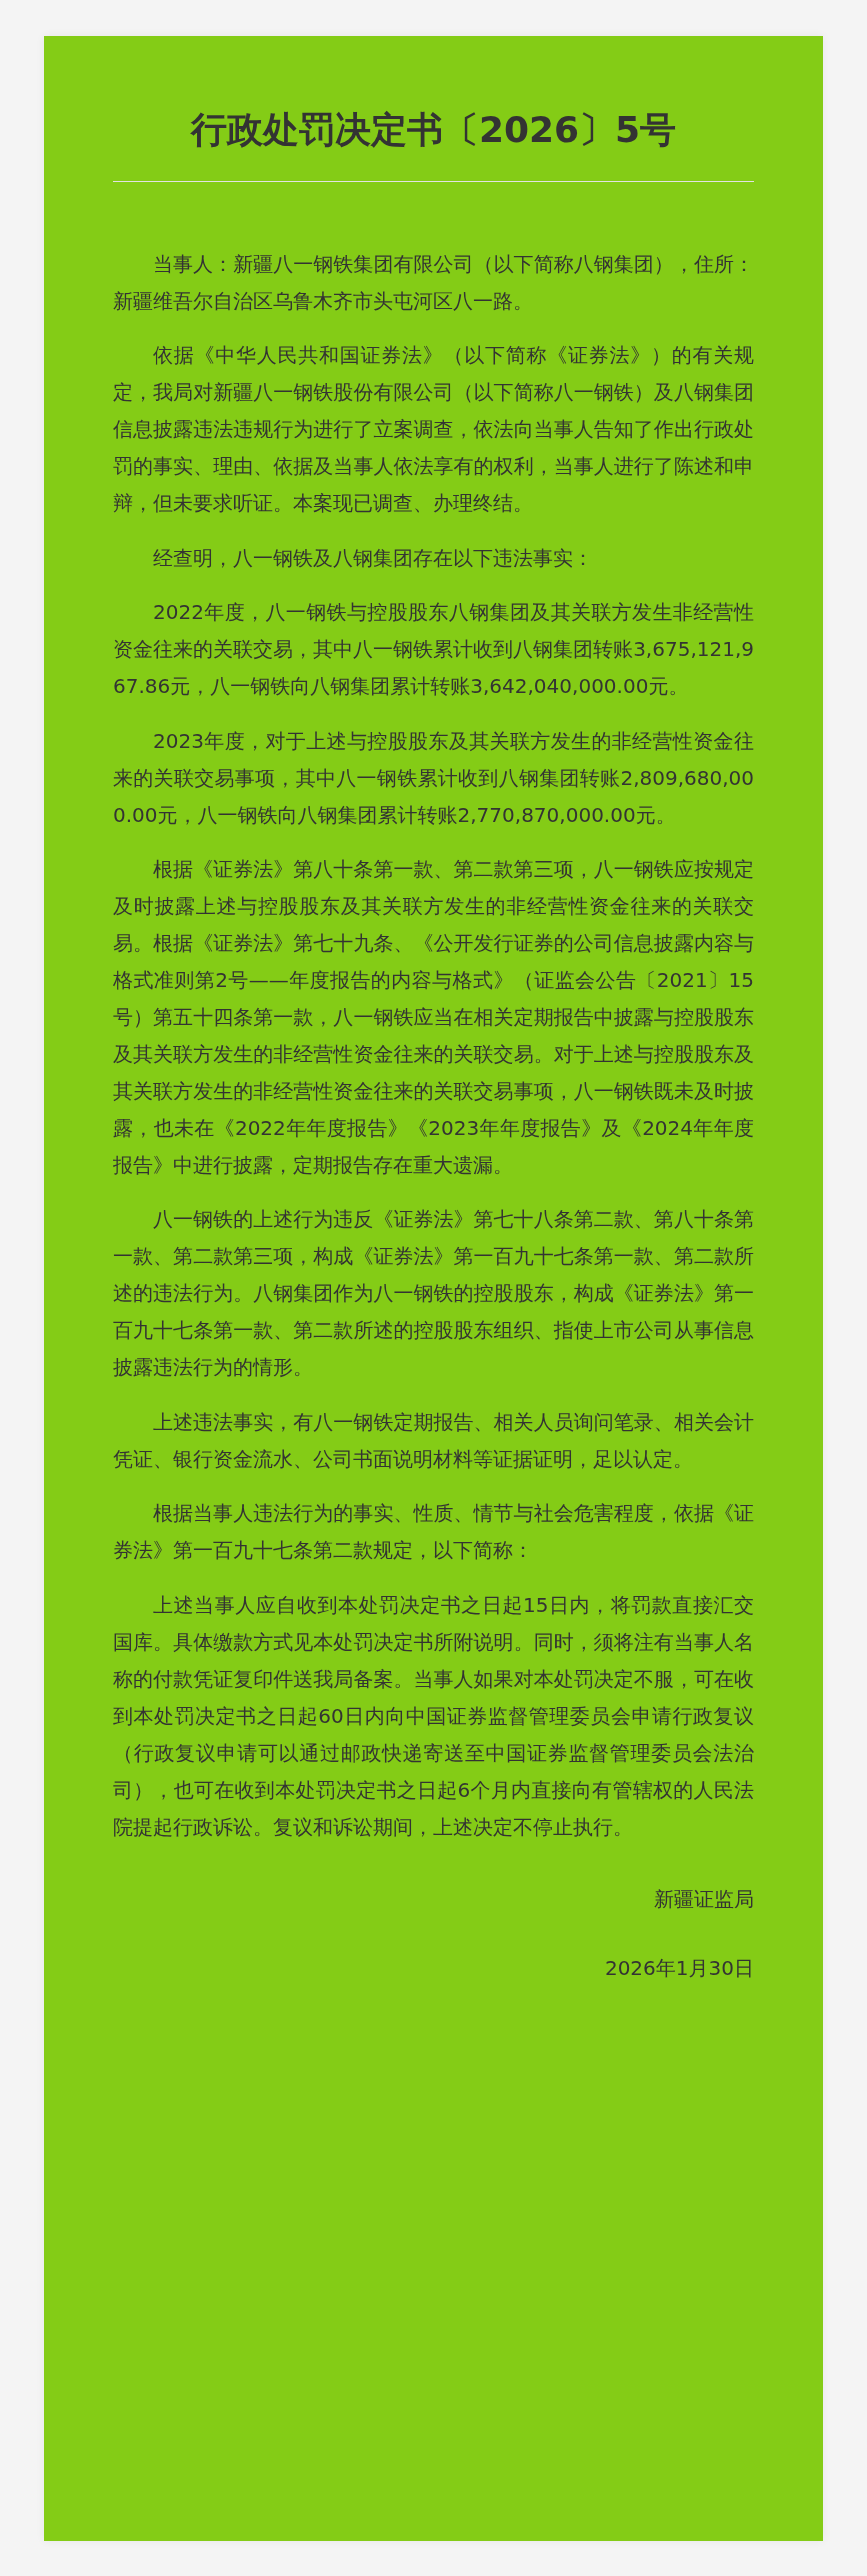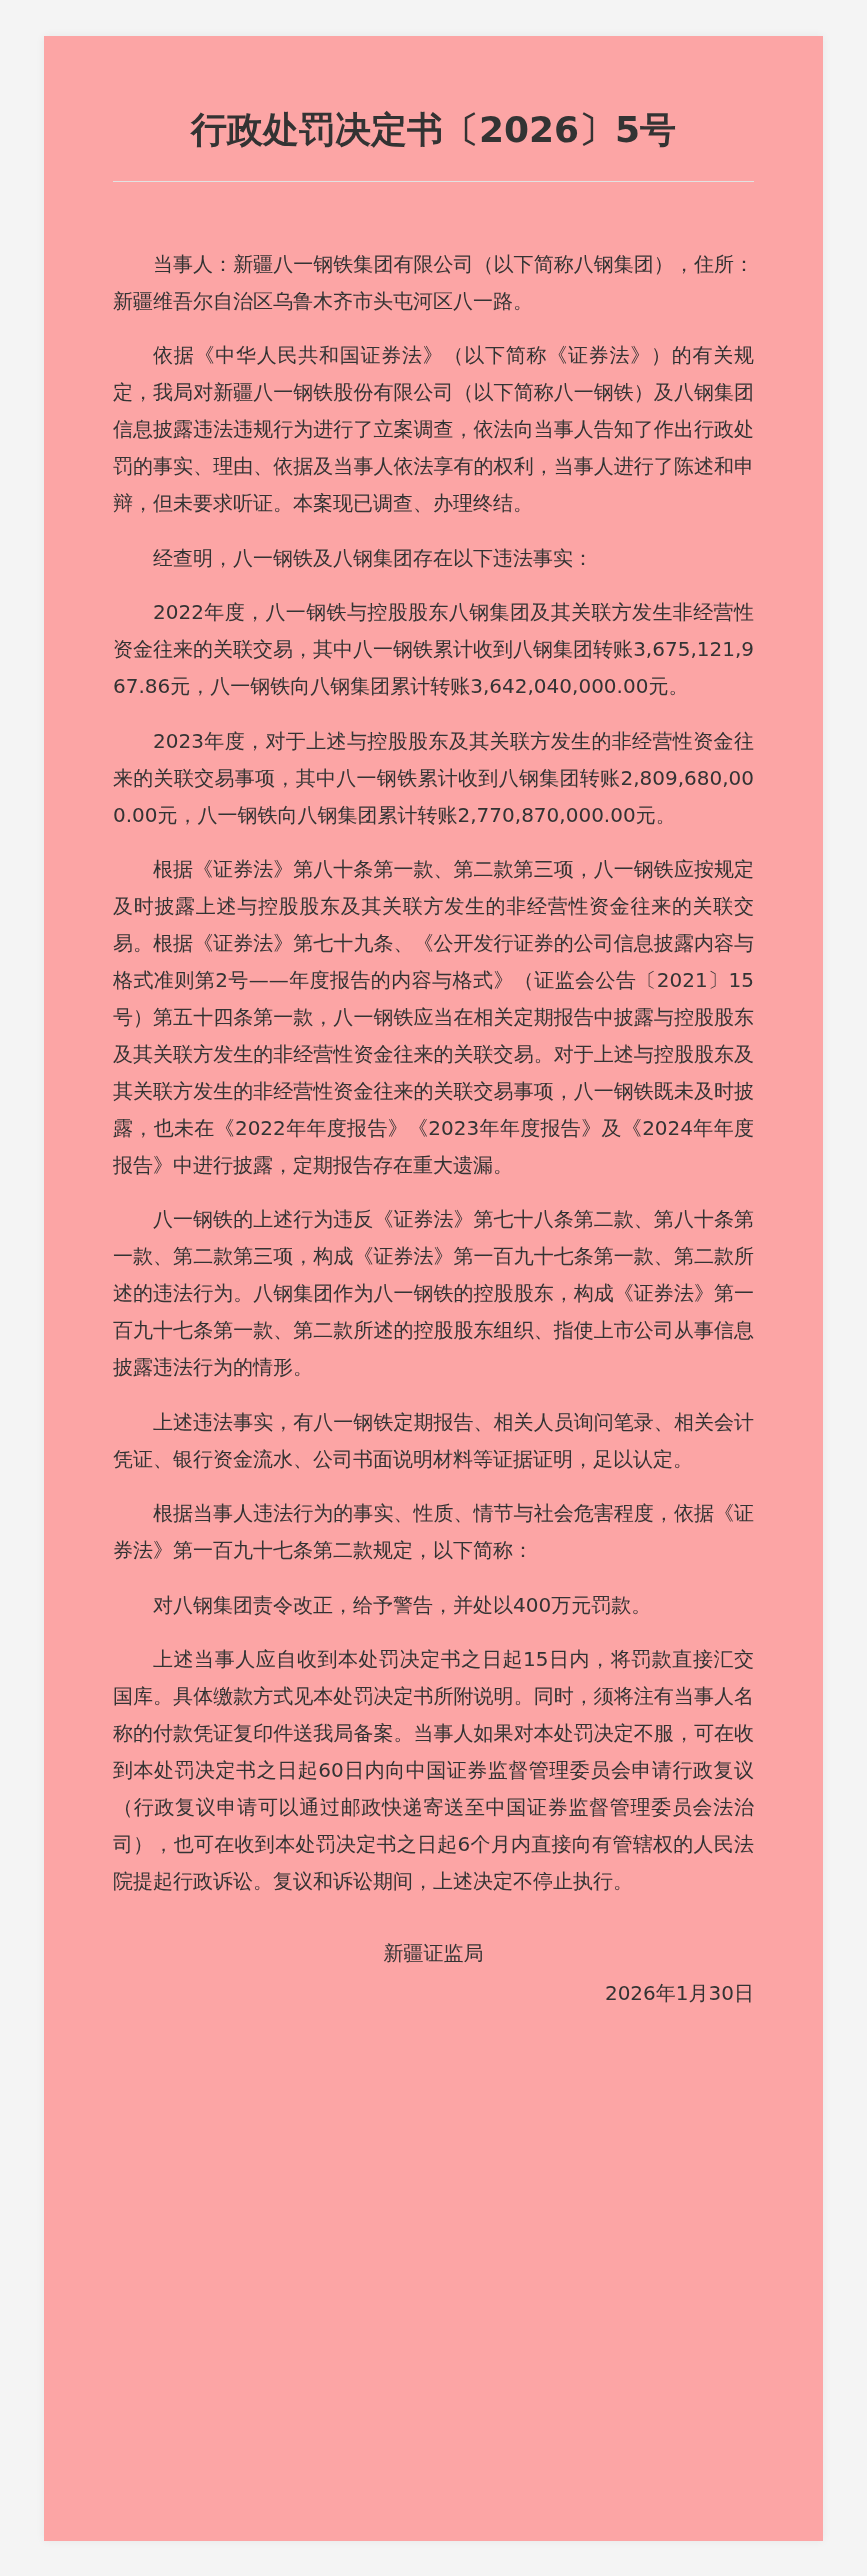--- a/index.html
+++ b/index.html
@@ -8,21 +8,21 @@
     background: #f4f4f4;
   }
   body {
     font-family: "DejaVu Sans", "Liberation Sans", sans-serif;
     color: #333333;
     padding: 36px 44px 36px 44px;
   }
   .card {
     width: 779px;
     min-height: 2505px;
-    background: #fca5a5;
+    background: #84cc16;
     box-shadow: 0 0 8.7px rgba(0,0,0,0.06);
     padding: 0 69px 52px 69px;
   }
   .title {
     text-align: center;
     font-size: 36px;
     font-weight: bold;
     color: #333333;
     padding-top: 71px;
     line-height: 45px;
@@ -43,40 +43,39 @@
     margin-bottom: 17.4px;
     text-align: justify;
     word-break: break-all;
   }
   .signature {
     margin-top: 35px;
     text-align: right;
     font-size: 20px;
     line-height: 37px;
   }
-  .signature .org { margin-bottom: 3px; text-align: center; }
+  .signature .org { margin-bottom: 32px; }
 </style>
 </head>
 <body>
 
 <div class="card">
   <h1 class="title">行政处罚决定书〔2026〕5号</h1>
   <div class="divider"></div>
 
   <div class="body">
     <p class="para">当事人：新疆八一钢铁集团有限公司（以下简称八钢集团），住所：新疆维吾尔自治区乌鲁木齐市头屯河区八一路。</p>
     <p class="para">依据《中华人民共和国证券法》（以下简称《证券法》）的有关规定，我局对新疆八一钢铁股份有限公司（以下简称八一钢铁）及八钢集团信息披露违法违规行为进行了立案调查，依法向当事人告知了作出行政处罚的事实、理由、依据及当事人依法享有的权利，当事人进行了陈述和申辩，但未要求听证。本案现已调查、办理终结。</p>
     <p class="para">经查明，八一钢铁及八钢集团存在以下违法事实：</p>
     <p class="para">2022年度，八一钢铁与控股股东八钢集团及其关联方发生非经营性资金往来的关联交易，其中八一钢铁累计收到八钢集团转账3,675,121,967.86元，八一钢铁向八钢集团累计转账3,642,040,000.00元。</p>
     <p class="para">2023年度，对于上述与控股股东及其关联方发生的非经营性资金往来的关联交易事项，其中八一钢铁累计收到八钢集团转账2,809,680,000.00元，八一钢铁向八钢集团累计转账2,770,870,000.00元。</p>
     <p class="para">根据《证券法》第八十条第一款、第二款第三项，八一钢铁应按规定及时披露上述与控股股东及其关联方发生的非经营性资金往来的关联交易。根据《证券法》第七十九条、《公开发行证券的公司信息披露内容与格式准则第2号——年度报告的内容与格式》（证监会公告〔2021〕15号）第五十四条第一款，八一钢铁应当在相关定期报告中披露与控股股东及其关联方发生的非经营性资金往来的关联交易。对于上述与控股股东及其关联方发生的非经营性资金往来的关联交易事项，八一钢铁既未及时披露，也未在《2022年年度报告》《2023年年度报告》及《2024年年度报告》中进行披露，定期报告存在重大遗漏。</p>
     <p class="para">八一钢铁的上述行为违反《证券法》第七十八条第二款、第八十条第一款、第二款第三项，构成《证券法》第一百九十七条第一款、第二款所述的违法行为。八钢集团作为八一钢铁的控股股东，构成《证券法》第一百九十七条第一款、第二款所述的控股股东组织、指使上市公司从事信息披露违法行为的情形。</p>
     <p class="para">上述违法事实，有八一钢铁定期报告、相关人员询问笔录、相关会计凭证、银行资金流水、公司书面说明材料等证据证明，足以认定。</p>
     <p class="para">根据当事人违法行为的事实、性质、情节与社会危害程度，依据《证券法》第一百九十七条第二款规定，以下简称：</p>
-    <p class="para">对八钢集团责令改正，给予警告，并处以400万元罚款。</p>
     <p class="para">上述当事人应自收到本处罚决定书之日起15日内，将罚款直接汇交国库。具体缴款方式见本处罚决定书所附说明。同时，须将注有当事人名称的付款凭证复印件送我局备案。当事人如果对本处罚决定不服，可在收到本处罚决定书之日起60日内向中国证券监督管理委员会申请行政复议（行政复议申请可以通过邮政快递寄送至中国证券监督管理委员会法治司），也可在收到本处罚决定书之日起6个月内直接向有管辖权的人民法院提起行政诉讼。复议和诉讼期间，上述决定不停止执行。</p>
   </div>
 
   <div class="signature">
     <div class="org">新疆证监局</div>
     <div class="date">2026年1月30日</div>
   </div>
 </div>
 
 

